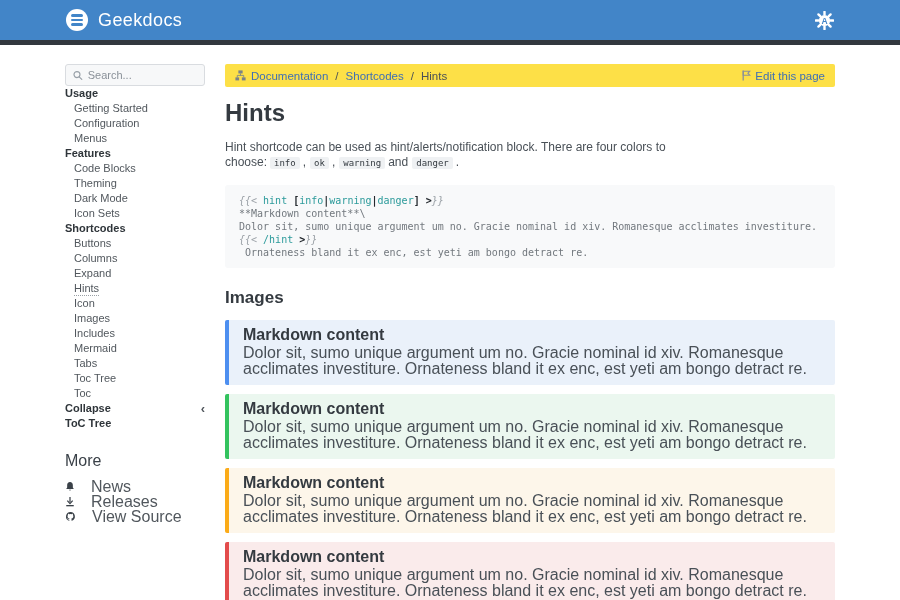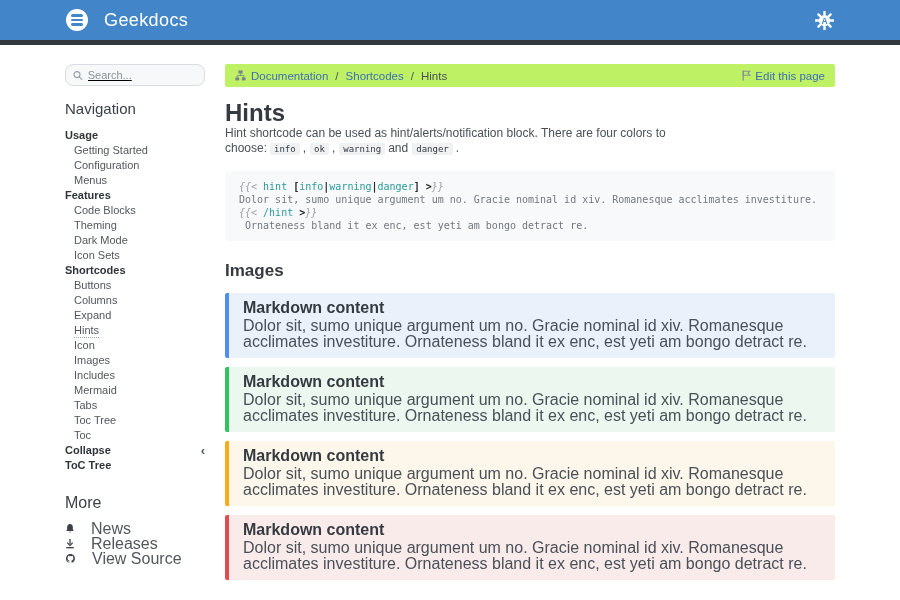--- a/index.html
+++ b/index.html
@@ -2,63 +2,63 @@
 <html><head>
 <meta charset="utf-8">
 <style>
   * { margin:0; padding:0; box-sizing:border-box; }
   html,body { width:900px; height:600px; background:#fff; overflow:hidden;
               font-family:"Liberation Sans", sans-serif; }
 
   
   .header { height:40px; background:#4285c8; display:flex; align-items:center;
             justify-content:space-between; padding:0 66px; }
-  .brand-wrap { display:flex; align-items:center; gap:16px; cursor:pointer; }
+  .brand-wrap { display:flex; align-items:center; gap:10px; cursor:pointer; }
   .logo-circle { width:22px; height:22px; background:#fff; border-radius:50%;
                  display:flex; flex-direction:column; align-items:center; justify-content:center; gap:2px; }
   .logo-circle i { display:block; width:12px; height:2.5px; background:#4285c8; border-radius:2px; }
   .brand { color:#fff; font-size:18px; letter-spacing:0.4px; }
   .theme-btn { background:none; border:none; cursor:pointer; line-height:0; }
   .dark-strip { height:5px; background:#32383e; }
 
   
   .page { display:flex; padding-top:19px; }
   .sidebar { width:140px; margin-left:65px; flex:none; }
   .main { width:610px; margin-left:20px; flex:none; }
 
   
   .search { height:22px; width:140px; border:1px solid #d9dce0; background:#f7f8f9;
-            border-radius:8px; display:flex; align-items:center; padding:0 7px; gap:5px;text-decoration:underline; }
+            border-radius:3px; display:flex; align-items:center; padding:0 7px; gap:5px; }
   .search input { border:none; background:transparent; outline:none; width:100%;
                   font-size:11px; color:#555; font-family:"Liberation Sans",sans-serif; }
   .search input::placeholder { color:#8a9199; }
   .nav-heading { font-size:15px; font-weight:400; color:#3a4148; margin:14px 0 11px; }
   .nav-row { font-size:11px; line-height:15px; height:15px; color:#51575d; cursor:pointer;
              display:flex; justify-content:space-between; align-items:center; }
   .nav-row.section { font-weight:bold; color:#2f353a; }
   .nav-row.sub { padding-left:9px; }
   .nav-row.active span { text-decoration:underline dotted #9aa0a6; text-underline-offset:3px; }
   .chev { font-size:13px; color:#51575d; line-height:15px; }
   .more-heading { font-size:16px; font-weight:400; color:#3a4148; margin:21px 0 9px; }
   .more-item { display:flex; align-items:center; gap:16px; font-size:16px; color:#51575d;
                height:15px; cursor:pointer; }
   .more-item svg { flex:none; }
 
   
-  .crumb-bar { height:23px; background:#bef264; border-radius:2px; display:flex;
+  .crumb-bar { height:23px; background:#fde047; border-radius:2px; display:flex;
                align-items:center; justify-content:space-between; padding:0 10px; font-size:11.5px; }
   .crumb-left { display:flex; align-items:center; gap:5px; }
   .crumb-link { color:#3f6fb5; cursor:pointer; text-decoration:none; }
   .crumb-sep { color:#4a5056; margin:0 2px; }
   .crumb-current { color:#4a5056; }
   .edit-link { display:flex; align-items:center; gap:4px; color:#3f6fb5; cursor:pointer; }
 
   
   h1.title { font-size:24px; line-height:26px; font-weight:bold; color:#343a40; margin-top:13px; }
-  .intro { font-size:12px; color:#495057; line-height:15px; }
+  .intro { font-size:12px; color:#495057; margin-top:14px; line-height:15px; }
   .chip { background:#eff1f3; border-radius:2px; padding:1px 4px; margin:0 3px;
           font-family:"DejaVu Sans Mono", monospace; font-size:9px; color:#343a40; }
   .sep { margin-right:1px; }
 
   .codeblock { background:#f8f9fa; border-radius:3px; margin-top:14px; padding:9px 14px;
                font-family:"DejaVu Sans Mono", monospace; font-size:10px; line-height:13px;
                color:#72787e; }
   .code-line { white-space:pre; }
   .tok-frame { color:#9aa0a6; font-style:italic; }
   .tok-name { color:#2b9a9a; }
@@ -110,21 +110,20 @@
 
   <div class="sidebar">
     <div class="search">
       <svg width="11" height="11" viewBox="0 0 11 11">
         <circle cx="4.5" cy="4.5" r="3.4" fill="none" stroke="#98a0a8" stroke-width="1.3"></circle>
         <line x1="7" y1="7" x2="10" y2="10" stroke="#98a0a8" stroke-width="1.3" stroke-linecap="round"></line>
       </svg>
       <input type="text" placeholder="Search..." style="">
     </div>
 
-    <div class="nav-heading">Navigation</div>
 
     <div class="nav-row section">
         <span>Usage</span>
       </div>
     <div class="nav-row sub">
         <span>Getting Started</span>
       </div>
     <div class="nav-row sub">
         <span>Configuration</span>
       </div>
@@ -242,20 +241,21 @@
         <span>Edit this page</span>
       </a>
     </div>
 
     <h1 class="title">Hints</h1>
 
     <p class="intro"><span>Hint shortcode can be used as hint/alerts/notification block. There are four colors to choose:</span><code class="chip">info</code><span class="sep">,</span><code class="chip">ok</code><span class="sep">,</span><code class="chip">warning</code><span class="sep">and</span><code class="chip">danger</code><span>.</span></p>
 
     <div class="codeblock">
       <div class="code-line"><span class="tok-frame">{{&lt;</span><span class="tok-name"> hint </span><span class="tok-op">[</span><span class="tok-name">info</span><span class="tok-op">|</span><span class="tok-name">warning</span><span class="tok-op">|</span><span class="tok-name">danger</span><span class="tok-op">]</span><span class="tok-op"> &gt;</span><span class="tok-frame">}}</span></div>
+      <div class="code-line">**Markdown content**\</div>
       <div class="code-line">Dolor sit, sumo unique argument um no. Gracie nominal id xiv. Romanesque acclimates investiture.</div>
       <div class="code-line"><span class="tok-frame">{{&lt;</span><span class="tok-name"> /hint</span><span class="tok-op"> &gt;</span><span class="tok-frame">}}</span></div>
       <div class="code-line"> Ornateness bland it ex enc, est yeti am bongo detract re.</div>
     </div>
 
     <h2 class="example">Images</h2>
 
     <div class="hint hint-info">
       <div class="hint-title">Markdown content</div>
       <div class="hint-body">Dolor sit, sumo unique argument um no. Gracie nominal id xiv. Romanesque acclimates investiture. Ornateness bland it ex enc, est yeti am bongo detract re.</div>

